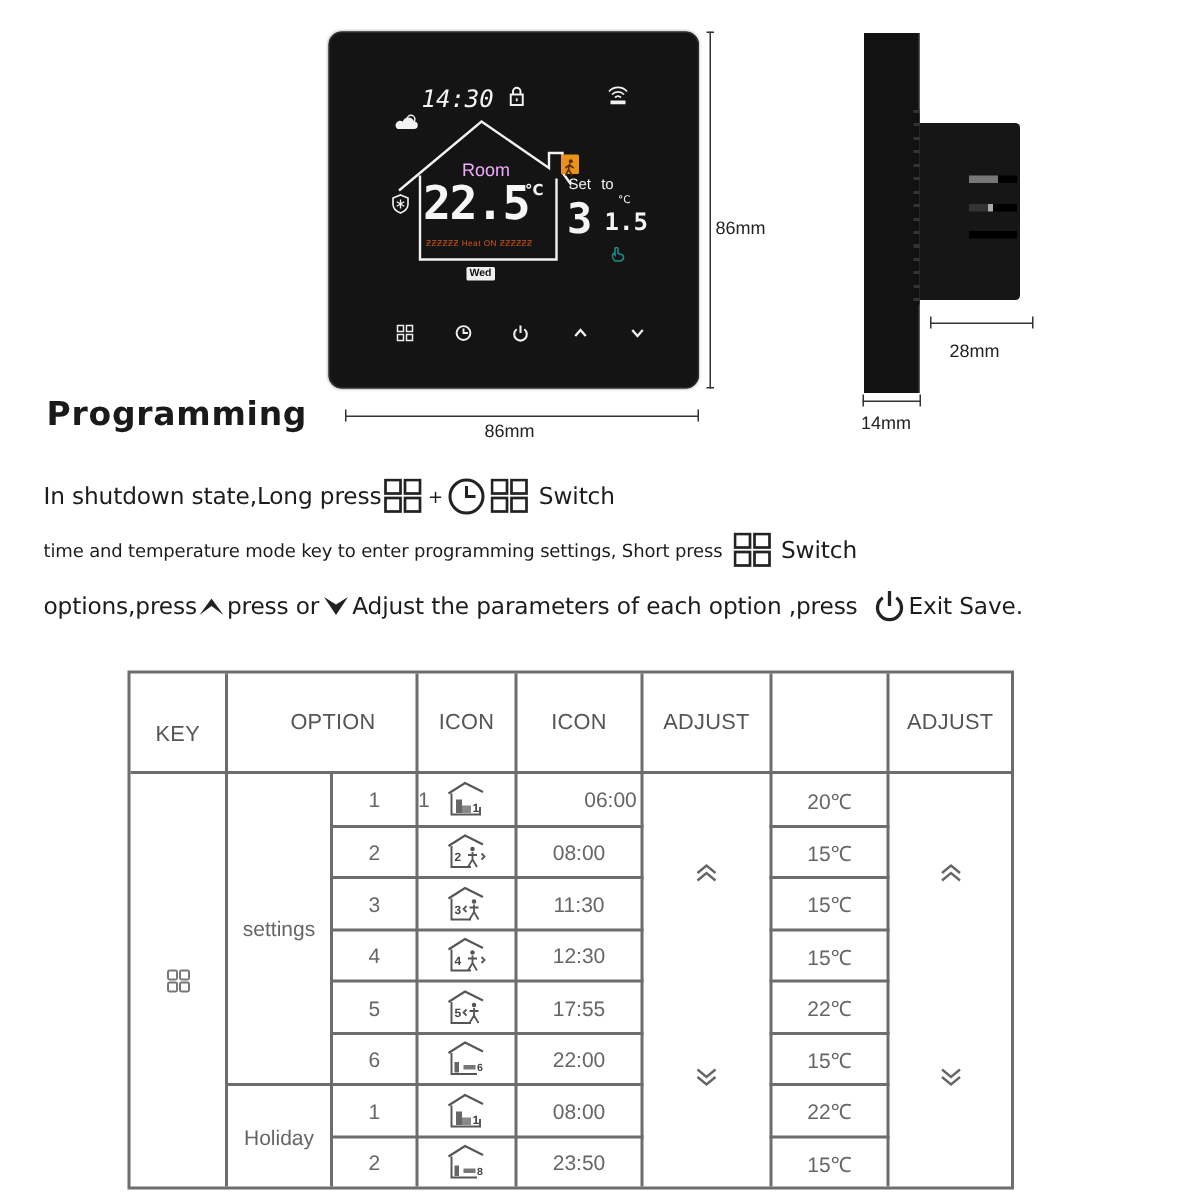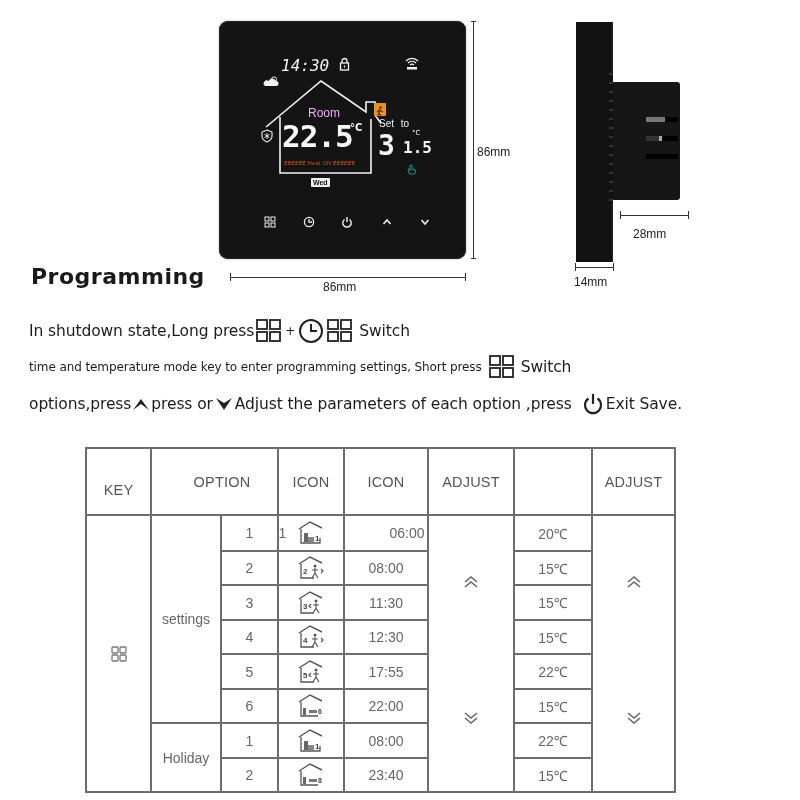--- a/index.html
+++ b/index.html
@@ -397,15 +397,15 @@
   <div class="cell" style="left:135px; top:310px; width:55px; height:32px;">2</div>
   <div class="cell row-icon" style="left:192px; top:310px; width:64px; height:32px;">
     <svg viewBox="0 0 30 26">
         <path d="M3,9 L14,2 L26,8" fill="none" stroke="#555" stroke-width="1.4"></path>
         <path d="M5,9 V23 H22" fill="none" stroke="#555" stroke-width="1.3"></path>
         <rect x="7" y="15" width="3" height="7" fill="#666"></rect>
         <path d="M10,20 H21 V17 H13 V20" fill="#777"></path>
         <text x="22" y="21" font-size="7" font-weight="bold" fill="#444" font-family="Liberation Sans, sans-serif">8</text>
       </svg>
   </div>
-  <div class="cell" style="left:258px; top:310px; width:82px; height:32px;">23:40</div>
+  <div class="cell" style="left:258px; top:310px; width:82px; height:32px;">23:50</div>
   <div class="cell" style="left:428px; top:310px; width:76px; height:32px;">15℃</div>
 </div>
 
 </body></html>

